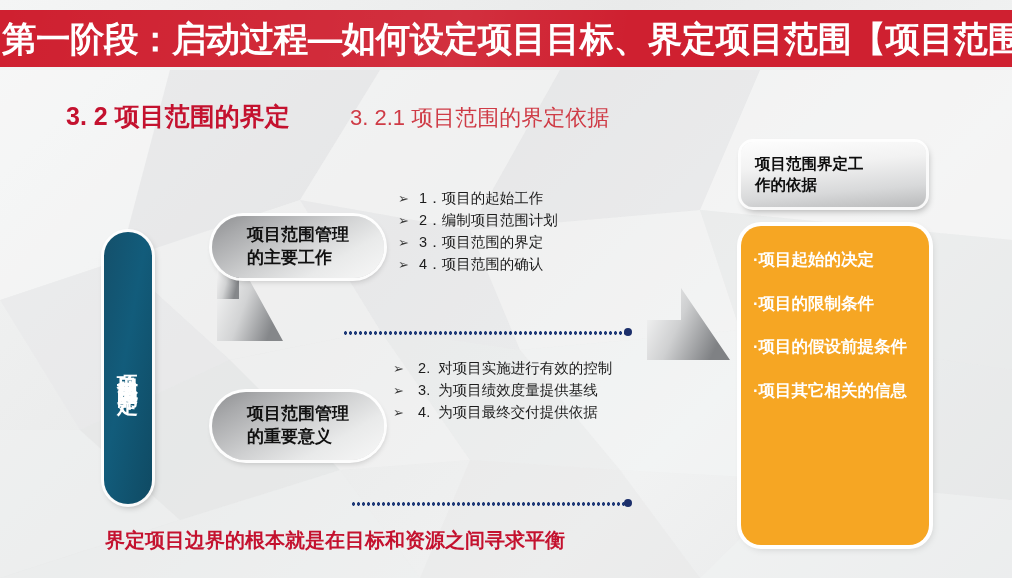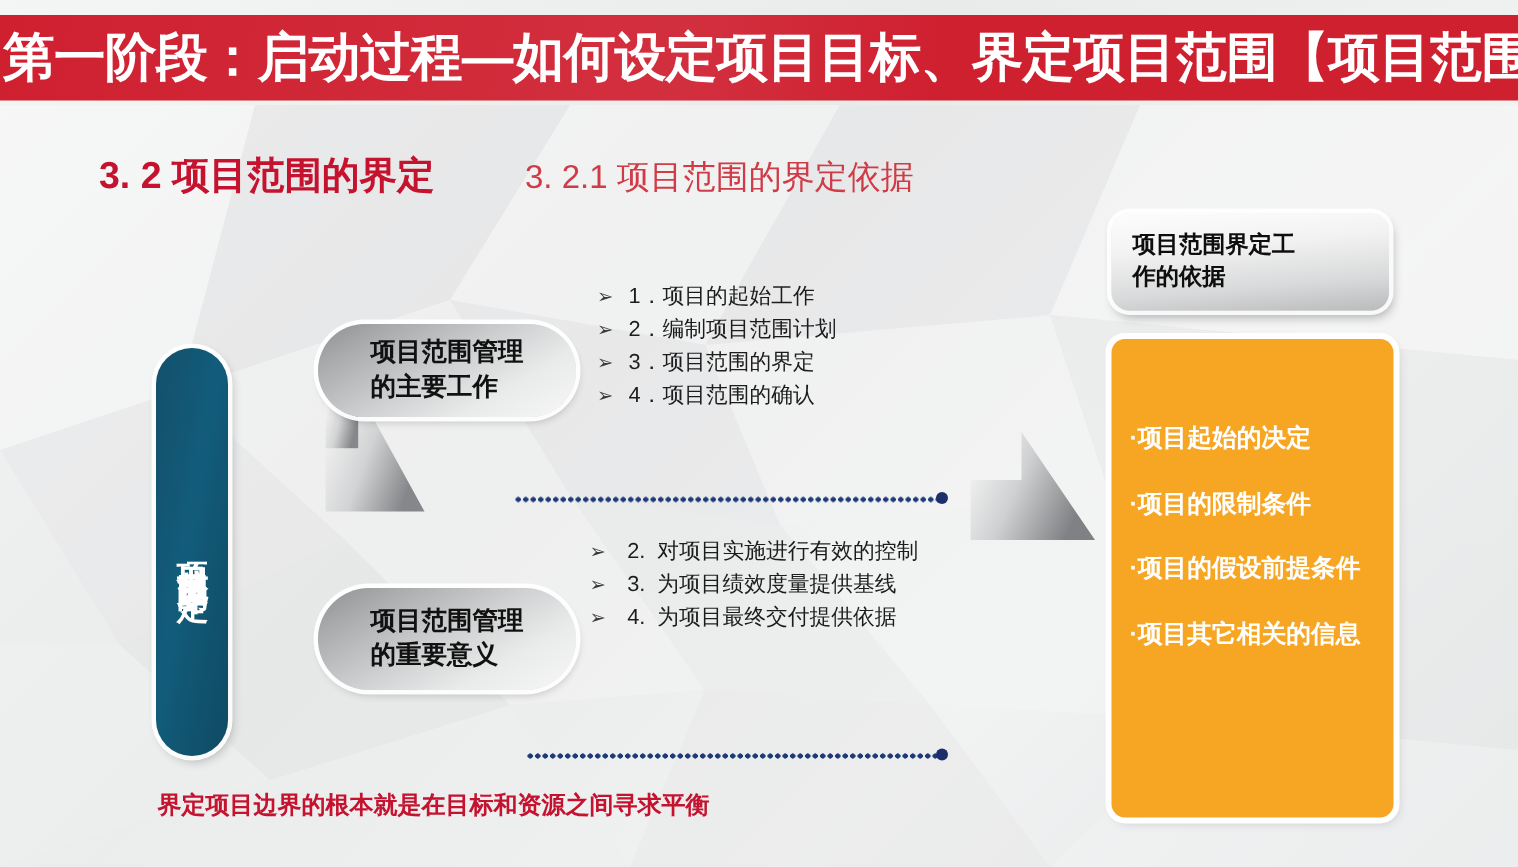--- a/index.html
+++ b/index.html
@@ -190,42 +190,42 @@
     white-space: pre-line;
     text-align: left;
   }
 
   .orange-panel {
     position: absolute;
     left: 741px;
     top: 226px;
     width: 188px;
     height: 319px;
-    border-radius: 9px;
+    border-radius: 20px;
     background: #f6a623;
     box-shadow: 0 0 0 4px #ffffff, 2px 3px 8px rgba(0,0,0,0.18);
-    padding: 58px 0 0 6px;
+    padding: 25px 0 0 6px;
     box-sizing: border-box;
   }
   .opanel-item {
     color: #ffffff;
     font-size: 16.5px;
     font-weight: bold;
     line-height: 1;
     margin-bottom: 27px;
     white-space: nowrap;
     padding-left: 6px;
   }
 
   
   .note {
     position: absolute;
     left: 105px;
     top: 527px;
-    font-size: 16px;
+    font-size: 20px;
     font-weight: bold;
     color: #c4122f;
     white-space: nowrap;
   }
 </style>
 </head>
 <body>
 
 <div id="slide">
 

